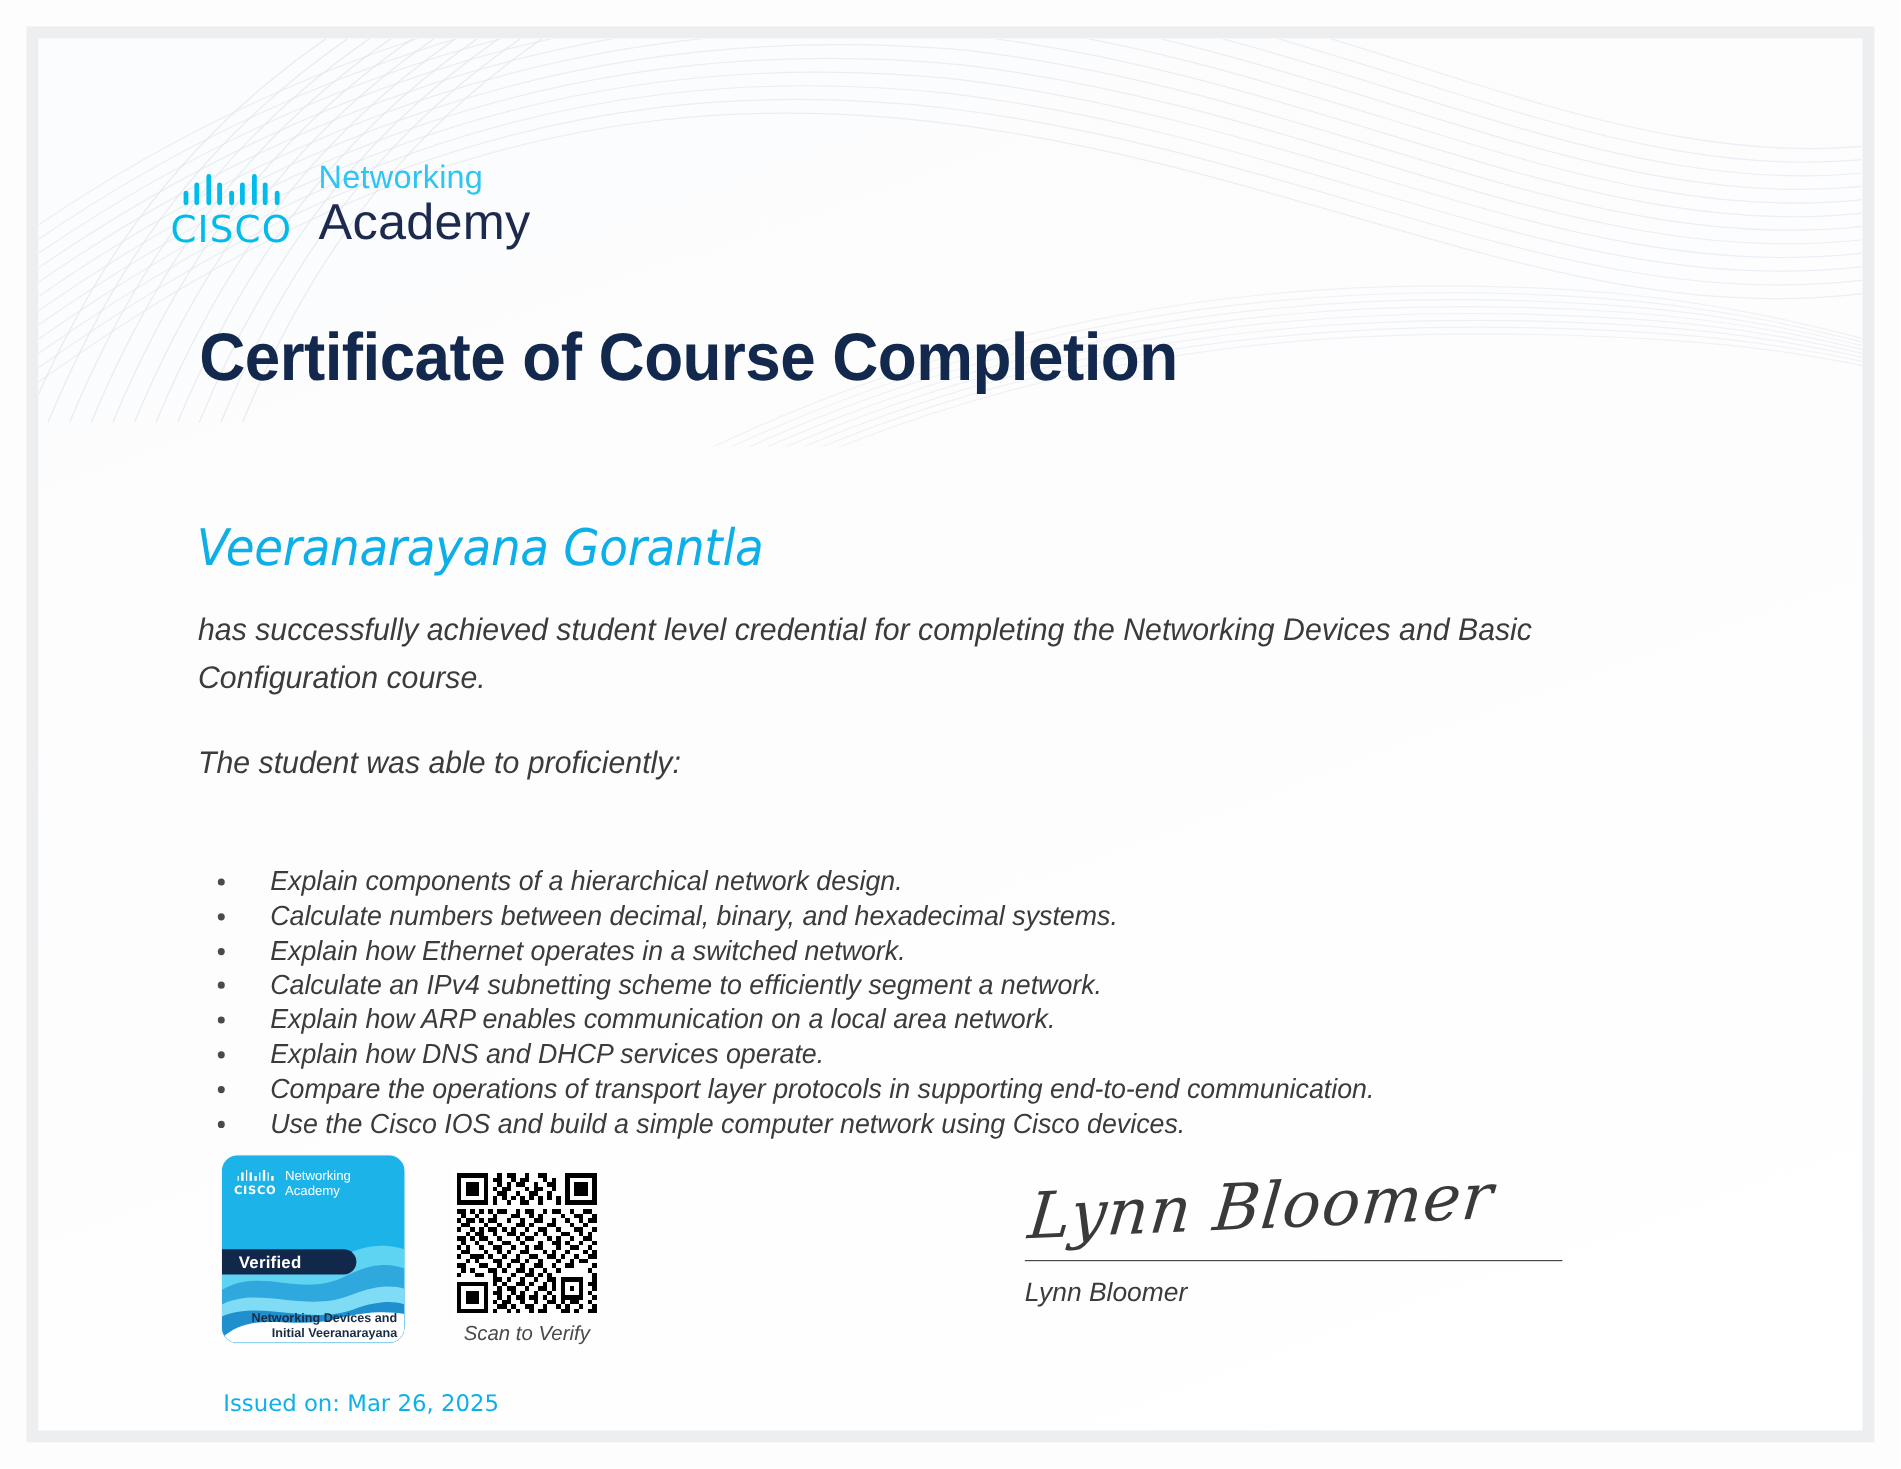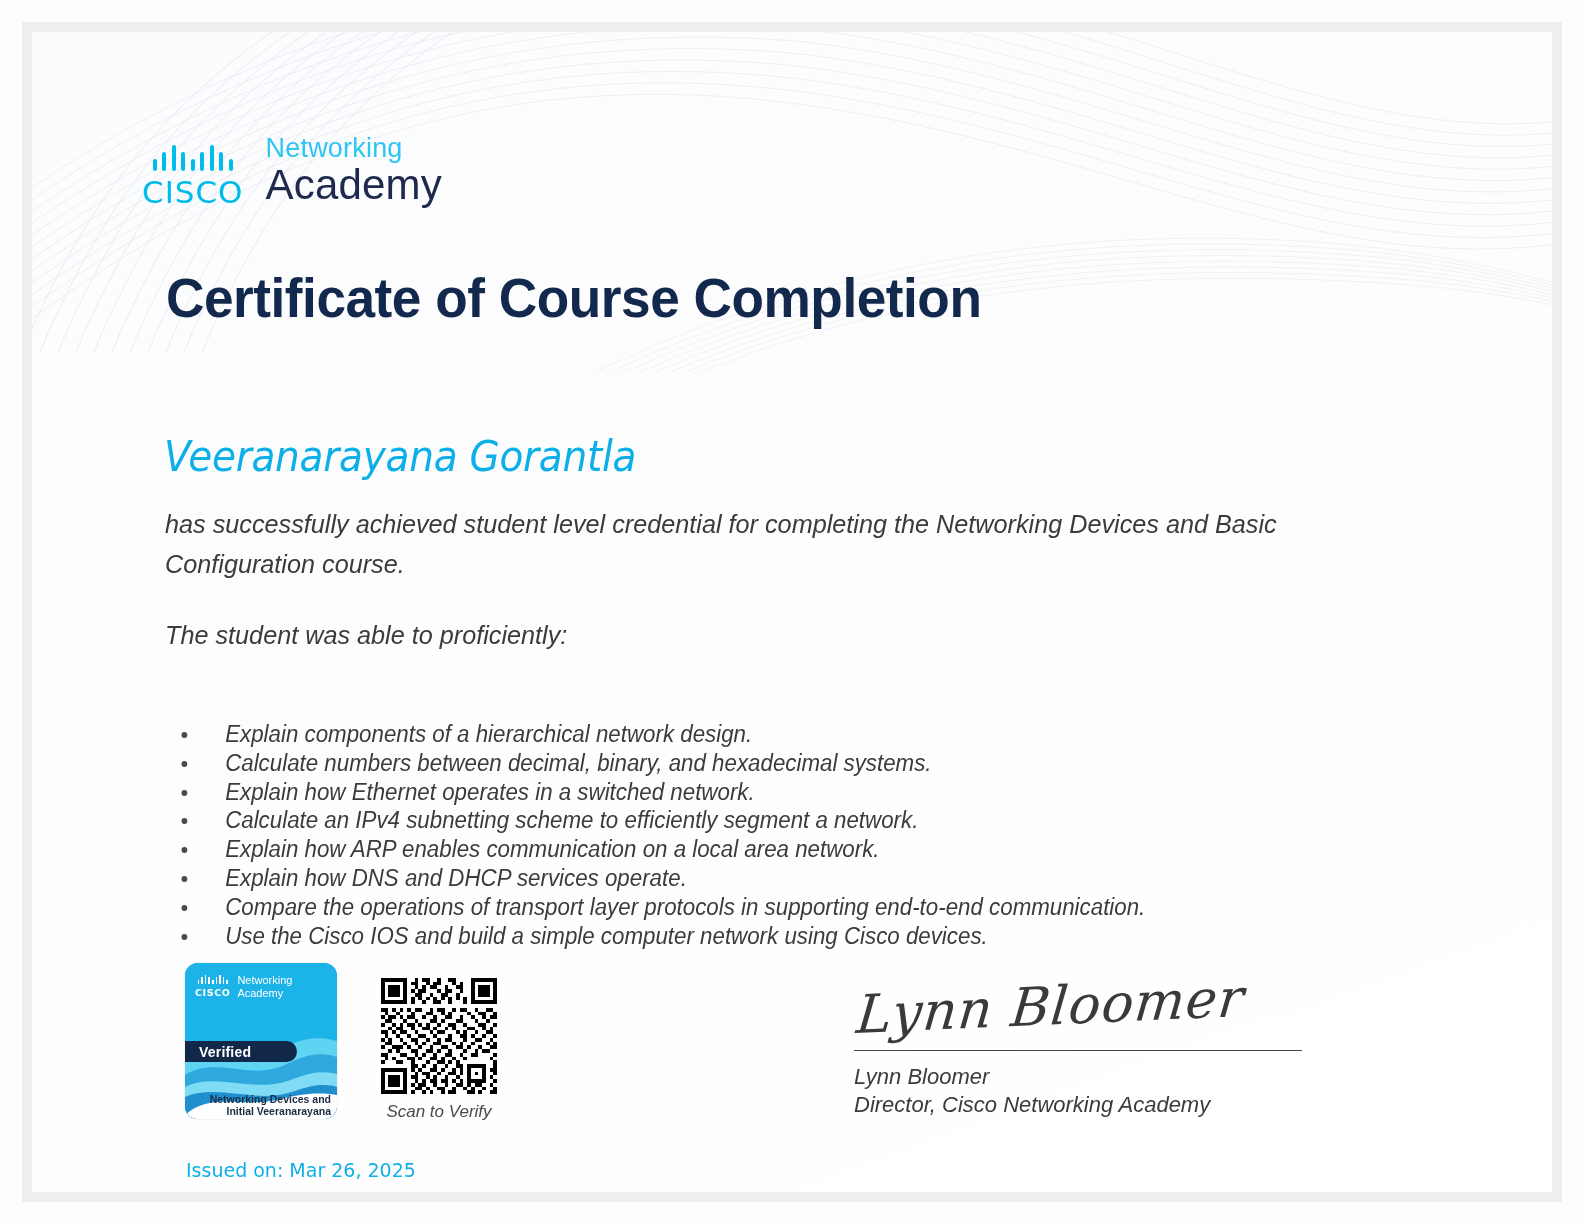--- a/index.html
+++ b/index.html
@@ -599,21 +599,20 @@
             </g>
           </svg>
           <div class="qr-caption">Scan to Verify</div>
         </div>
 
         <div class="sig-block">
           <div class="sig-name">Lynn Bloomer</div>
           <div class="sig-line"></div>
           <div class="sig-meta">
             <div>Lynn Bloomer</div>
-            <div>Director, Cisco Networking Academy</div>
           </div>
         </div>
 
         <div class="issued">Issued on: Mar 26, 2025</div>
 
       </div>
     </div>
   </div>
 </div>
 

